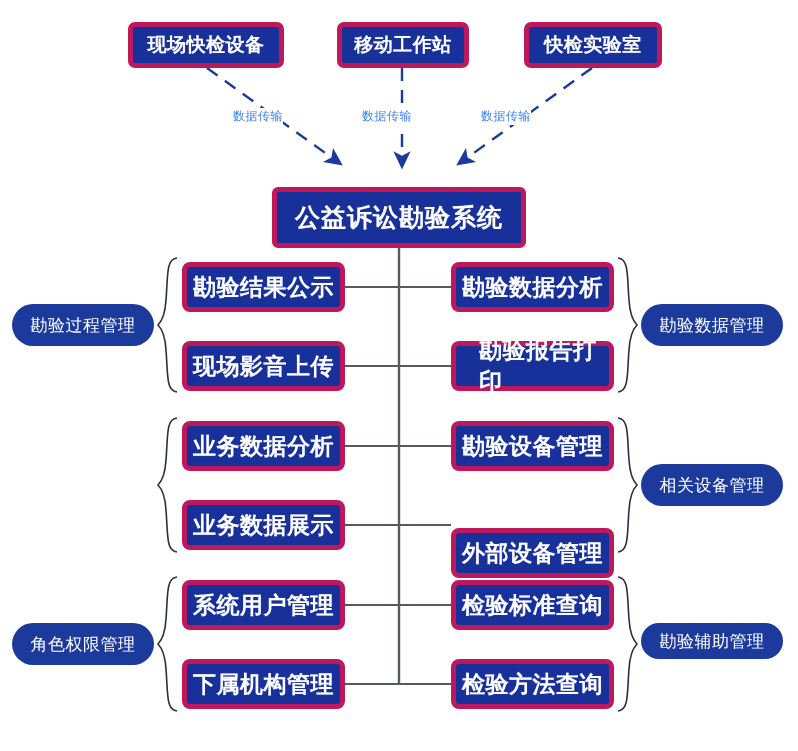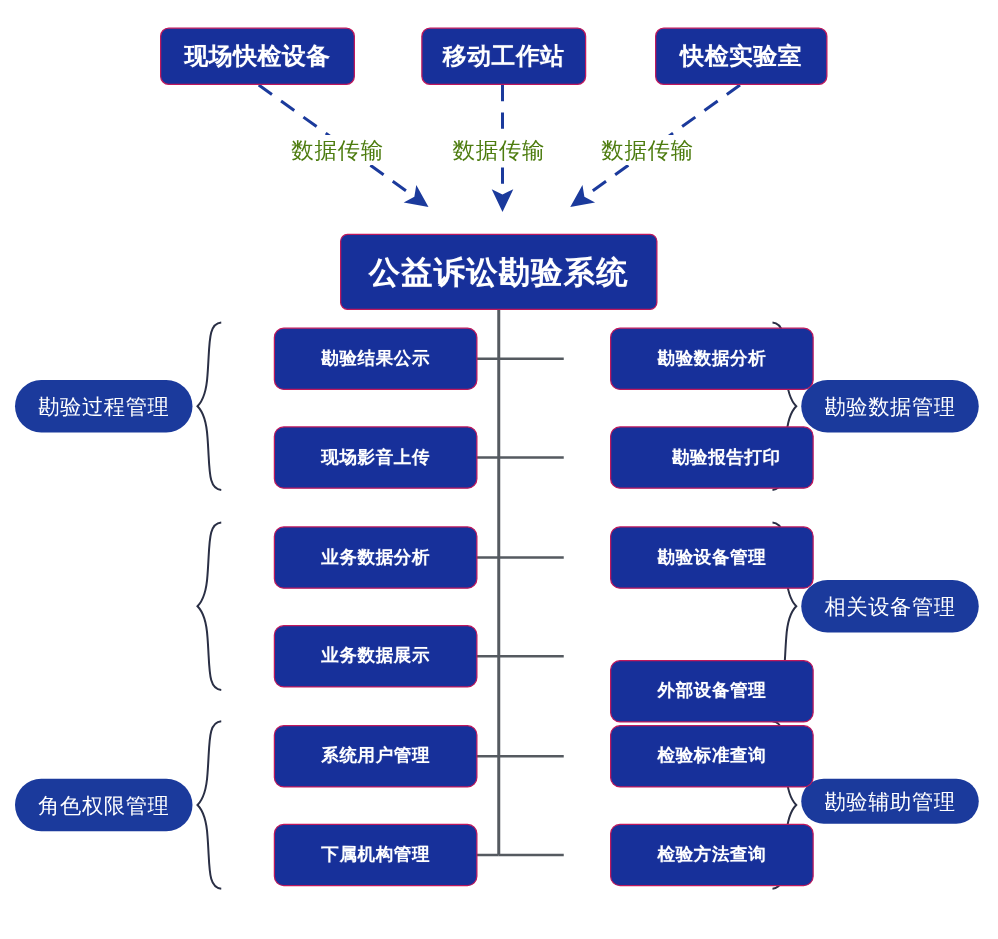--- a/index.html
+++ b/index.html
@@ -26,44 +26,43 @@
     width: 798px;
     height: 751px;
     pointer-events: none;
   }
 
   
   .node {
     position: absolute;
     box-sizing: border-box;
     background: #17309a;
-    border: 1px solid #be185d;
+    border: 5px solid #be185d;
     border-radius: 7px;
     color: #ffffff;
     font-weight: bold;
     display: flex;
     align-items: center;
     justify-content: center;
     letter-spacing: 0.5px;
     text-shadow: 0 0 1px rgba(255,255,255,0.25);
     user-select: none;
   }
   .node.source {
     font-size: 19px;
   }
   .node.center {
     background: #17309a;
     font-size: 25px;
     border-radius: 6px;
     letter-spacing: 1px;
   }
   .node.leaf {
-    font-size: 14px;
+    font-size: 23px;
     border-radius: 8px;
-    margin-left: 37px;
   }
 
   
   .pill {
     position: absolute;
     box-sizing: border-box;
     background: #1b3a9c;
     border-radius: 999px;
     color: #ffffff;
     font-weight: normal;
@@ -71,22 +70,22 @@
     display: flex;
     align-items: center;
     justify-content: center;
     letter-spacing: 0.5px;
     user-select: none;
   }
 
   
   .edge-label {
     position: absolute;
-    font-size: 18px;
-    color: #4d7c0f;
+    font-size: 12px;
+    color: #3b82f6;
     background: #ffffff;
     white-space: nowrap;
     letter-spacing: 0.5px;
     user-select: none;
   }
 </style>
 </head>
 <body>
 
 <div id="canvas">

